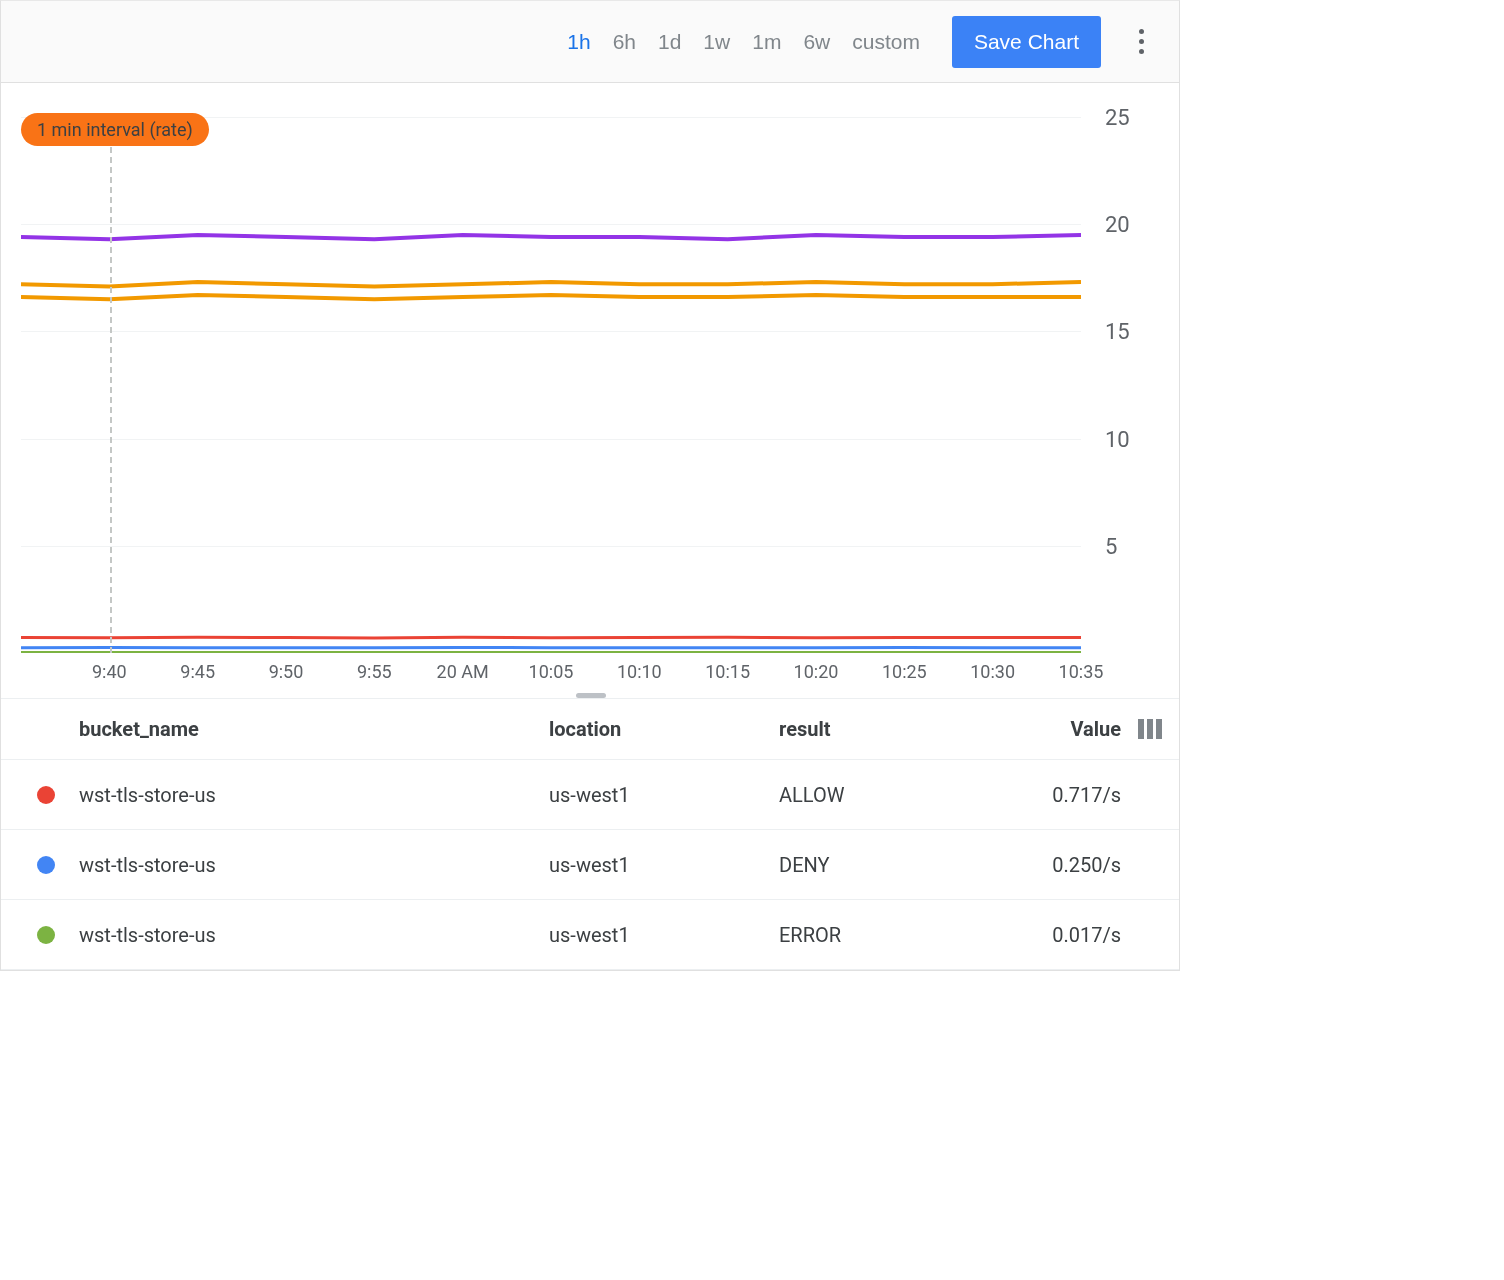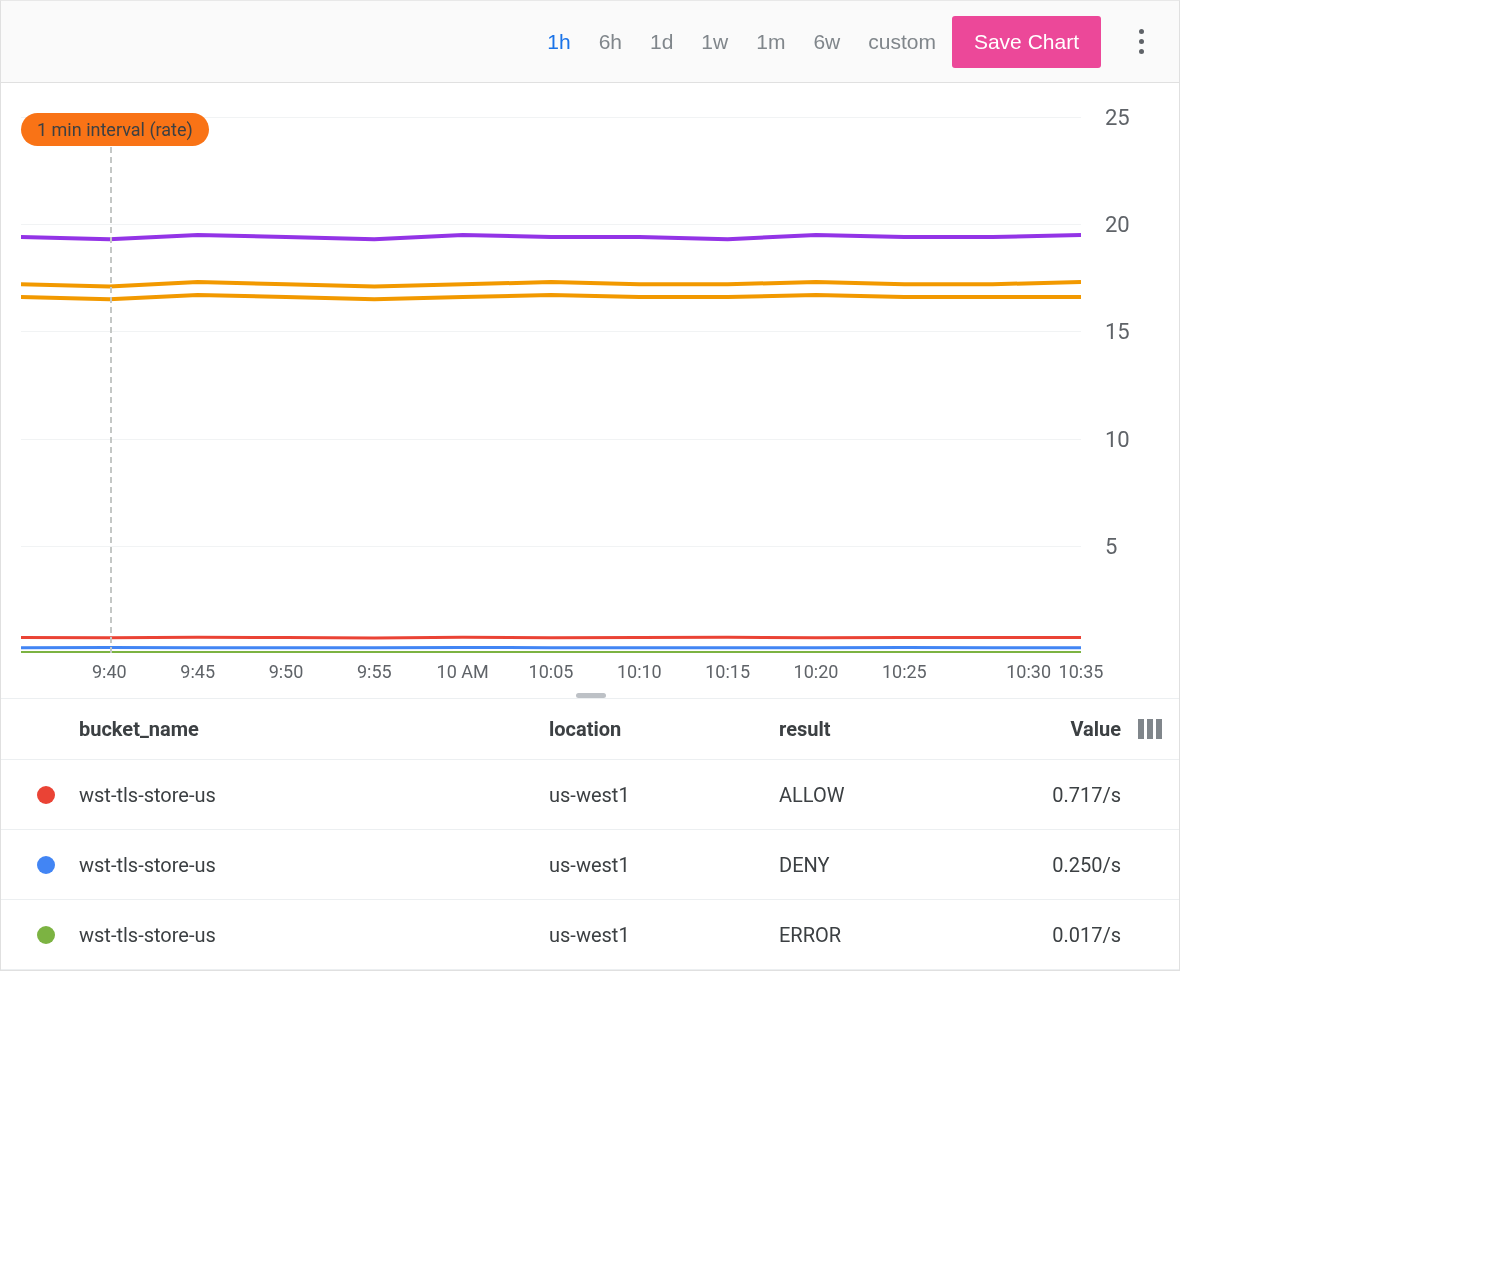--- a/index.html
+++ b/index.html
@@ -34,29 +34,29 @@
     font-size: 20px; color: #3c4043;
     cursor: pointer;
   }
   .select .tri {
     width: 0; height: 0;
     border-left: 8px solid transparent;
     border-right: 8px solid transparent;
     border-top: 9px solid #5f6368;
   }
   .spacer { flex: 1; }
-  .ranges { display: flex; align-items: center; gap: 28px; padding-right: 16px; }
+  .ranges { display: flex; align-items: center; gap: 22px; padding-right: 32px; }
   .range-btn {
     font-size: 21px; color: #80868b;
     cursor: pointer; background: none; border: none; padding: 0;
   }
   .range-btn.active { color: #1a73e8; }
   .save-btn {
     height: 52px; padding: 0 22px;
-    background: #ec4899; color: #fff; border: none;
+    background: #3b82f6; color: #fff; border: none;
     font-size: 21px; cursor: pointer;
     border-radius: 3px;
   }
   .more {
     width: 40px; display: flex; flex-direction: column; align-items: center; gap: 5px;
     margin-left: 20px; cursor: pointer;
   }
   .more span { width: 5px; height: 5px; border-radius: 50%; background: #5f6368; }
 
   
@@ -163,27 +163,27 @@
           <div class="grid-line" style="top: 321.6px;"></div>
           <div class="grid-line" style="top: 428.8px;"></div>
         </div>
       <div class="v-cursor" style="left: 88.5px;"></div>
 
       <div class="x-ticks">
           <div class="x-tick" style="left: 8.33333%;">9:40</div>
           <div class="x-tick" style="left: 16.6667%;">9:45</div>
           <div class="x-tick" style="left: 25%;">9:50</div>
           <div class="x-tick" style="left: 33.3333%;">9:55</div>
-          <div class="x-tick" style="left: 41.6667%;">10 AM</div>
+          <div class="x-tick" style="left: 41.6667%;">20 AM</div>
           <div class="x-tick" style="left: 50%;">10:05</div>
           <div class="x-tick" style="left: 58.3333%;">10:10</div>
           <div class="x-tick" style="left: 66.6667%;">10:15</div>
           <div class="x-tick" style="left: 75%;">10:20</div>
           <div class="x-tick" style="left: 83.3333%;">10:25</div>
-          <div class="x-tick" style="left: 91.6667%; margin-left: 36px;">10:30</div>
+          <div class="x-tick" style="left: 91.6667%;">10:30</div>
           <div class="x-tick" style="left: 100%;">10:35</div>
         </div>
     <div class="y-tick" style="top: 0px;">25</div>
         <div class="y-tick" style="top: 107.2px;">20</div>
         <div class="y-tick" style="top: 214.4px;">15</div>
         <div class="y-tick" style="top: 321.6px;">10</div>
         <div class="y-tick" style="top: 428.8px;">5</div>
       </div>
 
     <div class="drag-handle"></div>

